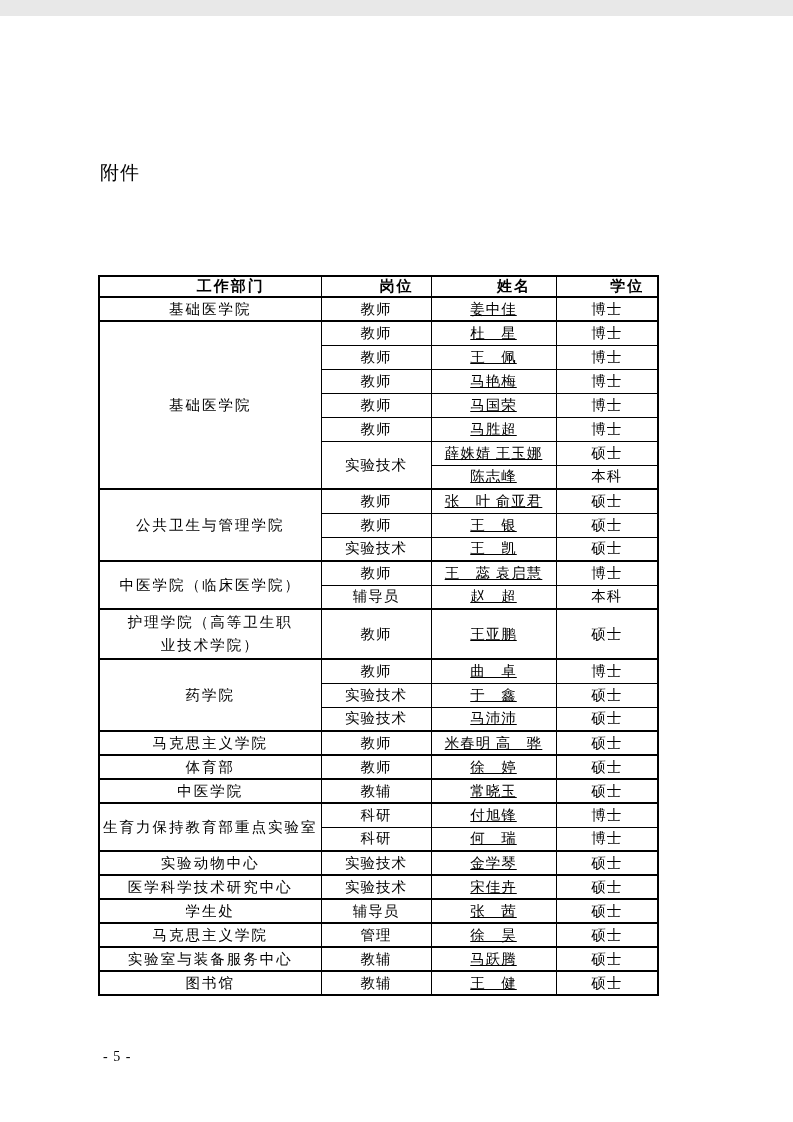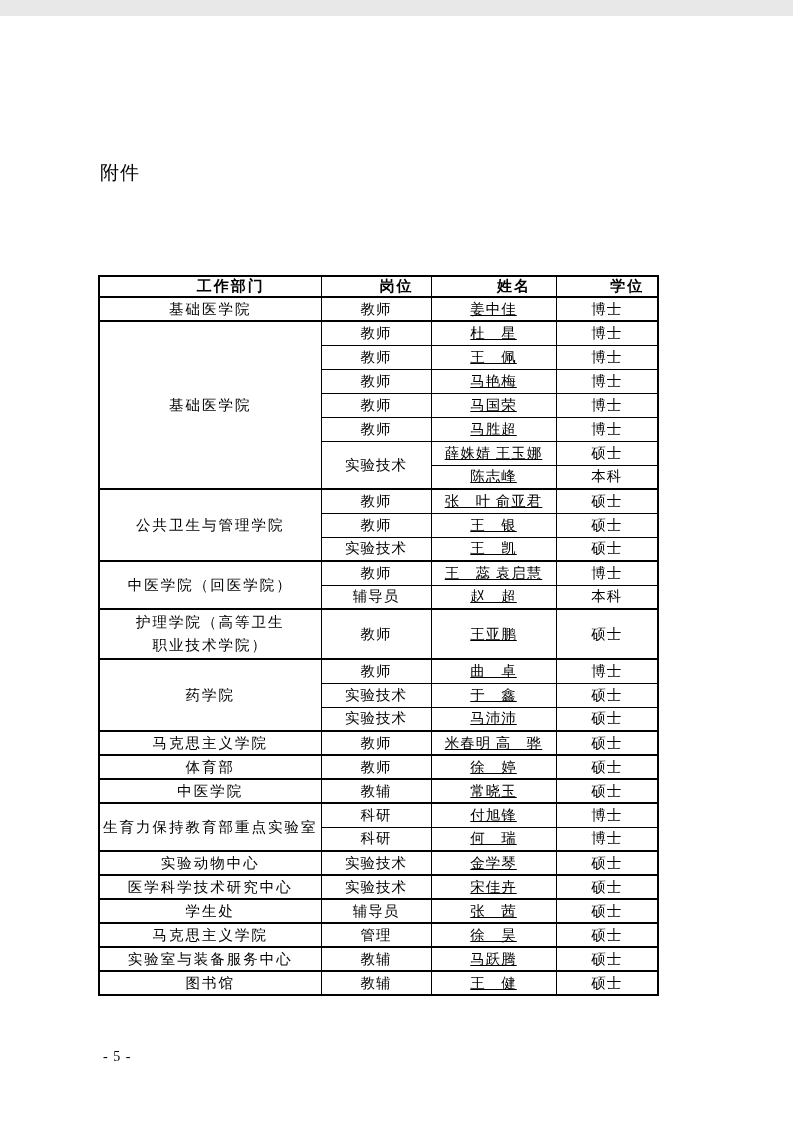--- a/index.html
+++ b/index.html
@@ -65,21 +65,21 @@
     font-weight: normal;
   }
   td.dept { letter-spacing: 2px; }
   td.pos  { letter-spacing: 1px; }
   td.name { letter-spacing: 1px; text-decoration: underline; }
   td.degree { letter-spacing: 1px; }
   tr.group-start td { border-top: 2px solid #000; }
   tr.tall td { height: 50px; }
   tr.tall td.dept {
     white-space: normal;
-    padding: 0 28px;
+    padding: 0 20px;
     line-height: 23px;
   }
   td.pos-span {
     vertical-align: top;
     line-height: 24px;
   }
   .footer-page-num {
     position: absolute;
     left: 103px;
     top: 1033px;
@@ -165,21 +165,21 @@
             <td class="pos">教师</td>
             <td class="name">王　银</td>
             <td class="degree">硕士</td>
           </tr>
           <tr>
             <td class="pos">实验技术</td>
             <td class="name">王　凯</td>
             <td class="degree">硕士</td>
           </tr>
           <tr class="group-start">
-            <td class="dept" rowspan="2">中医学院（回医学院）</td>
+            <td class="dept" rowspan="2">中医学院（临床医学院）</td>
             <td class="pos">教师</td>
             <td class="name">王　蕊 袁启慧</td>
             <td class="degree">博士</td>
           </tr>
           <tr>
             <td class="pos">辅导员</td>
             <td class="name">赵　超</td>
             <td class="degree">本科</td>
           </tr>
           <tr class="group-start tall">

